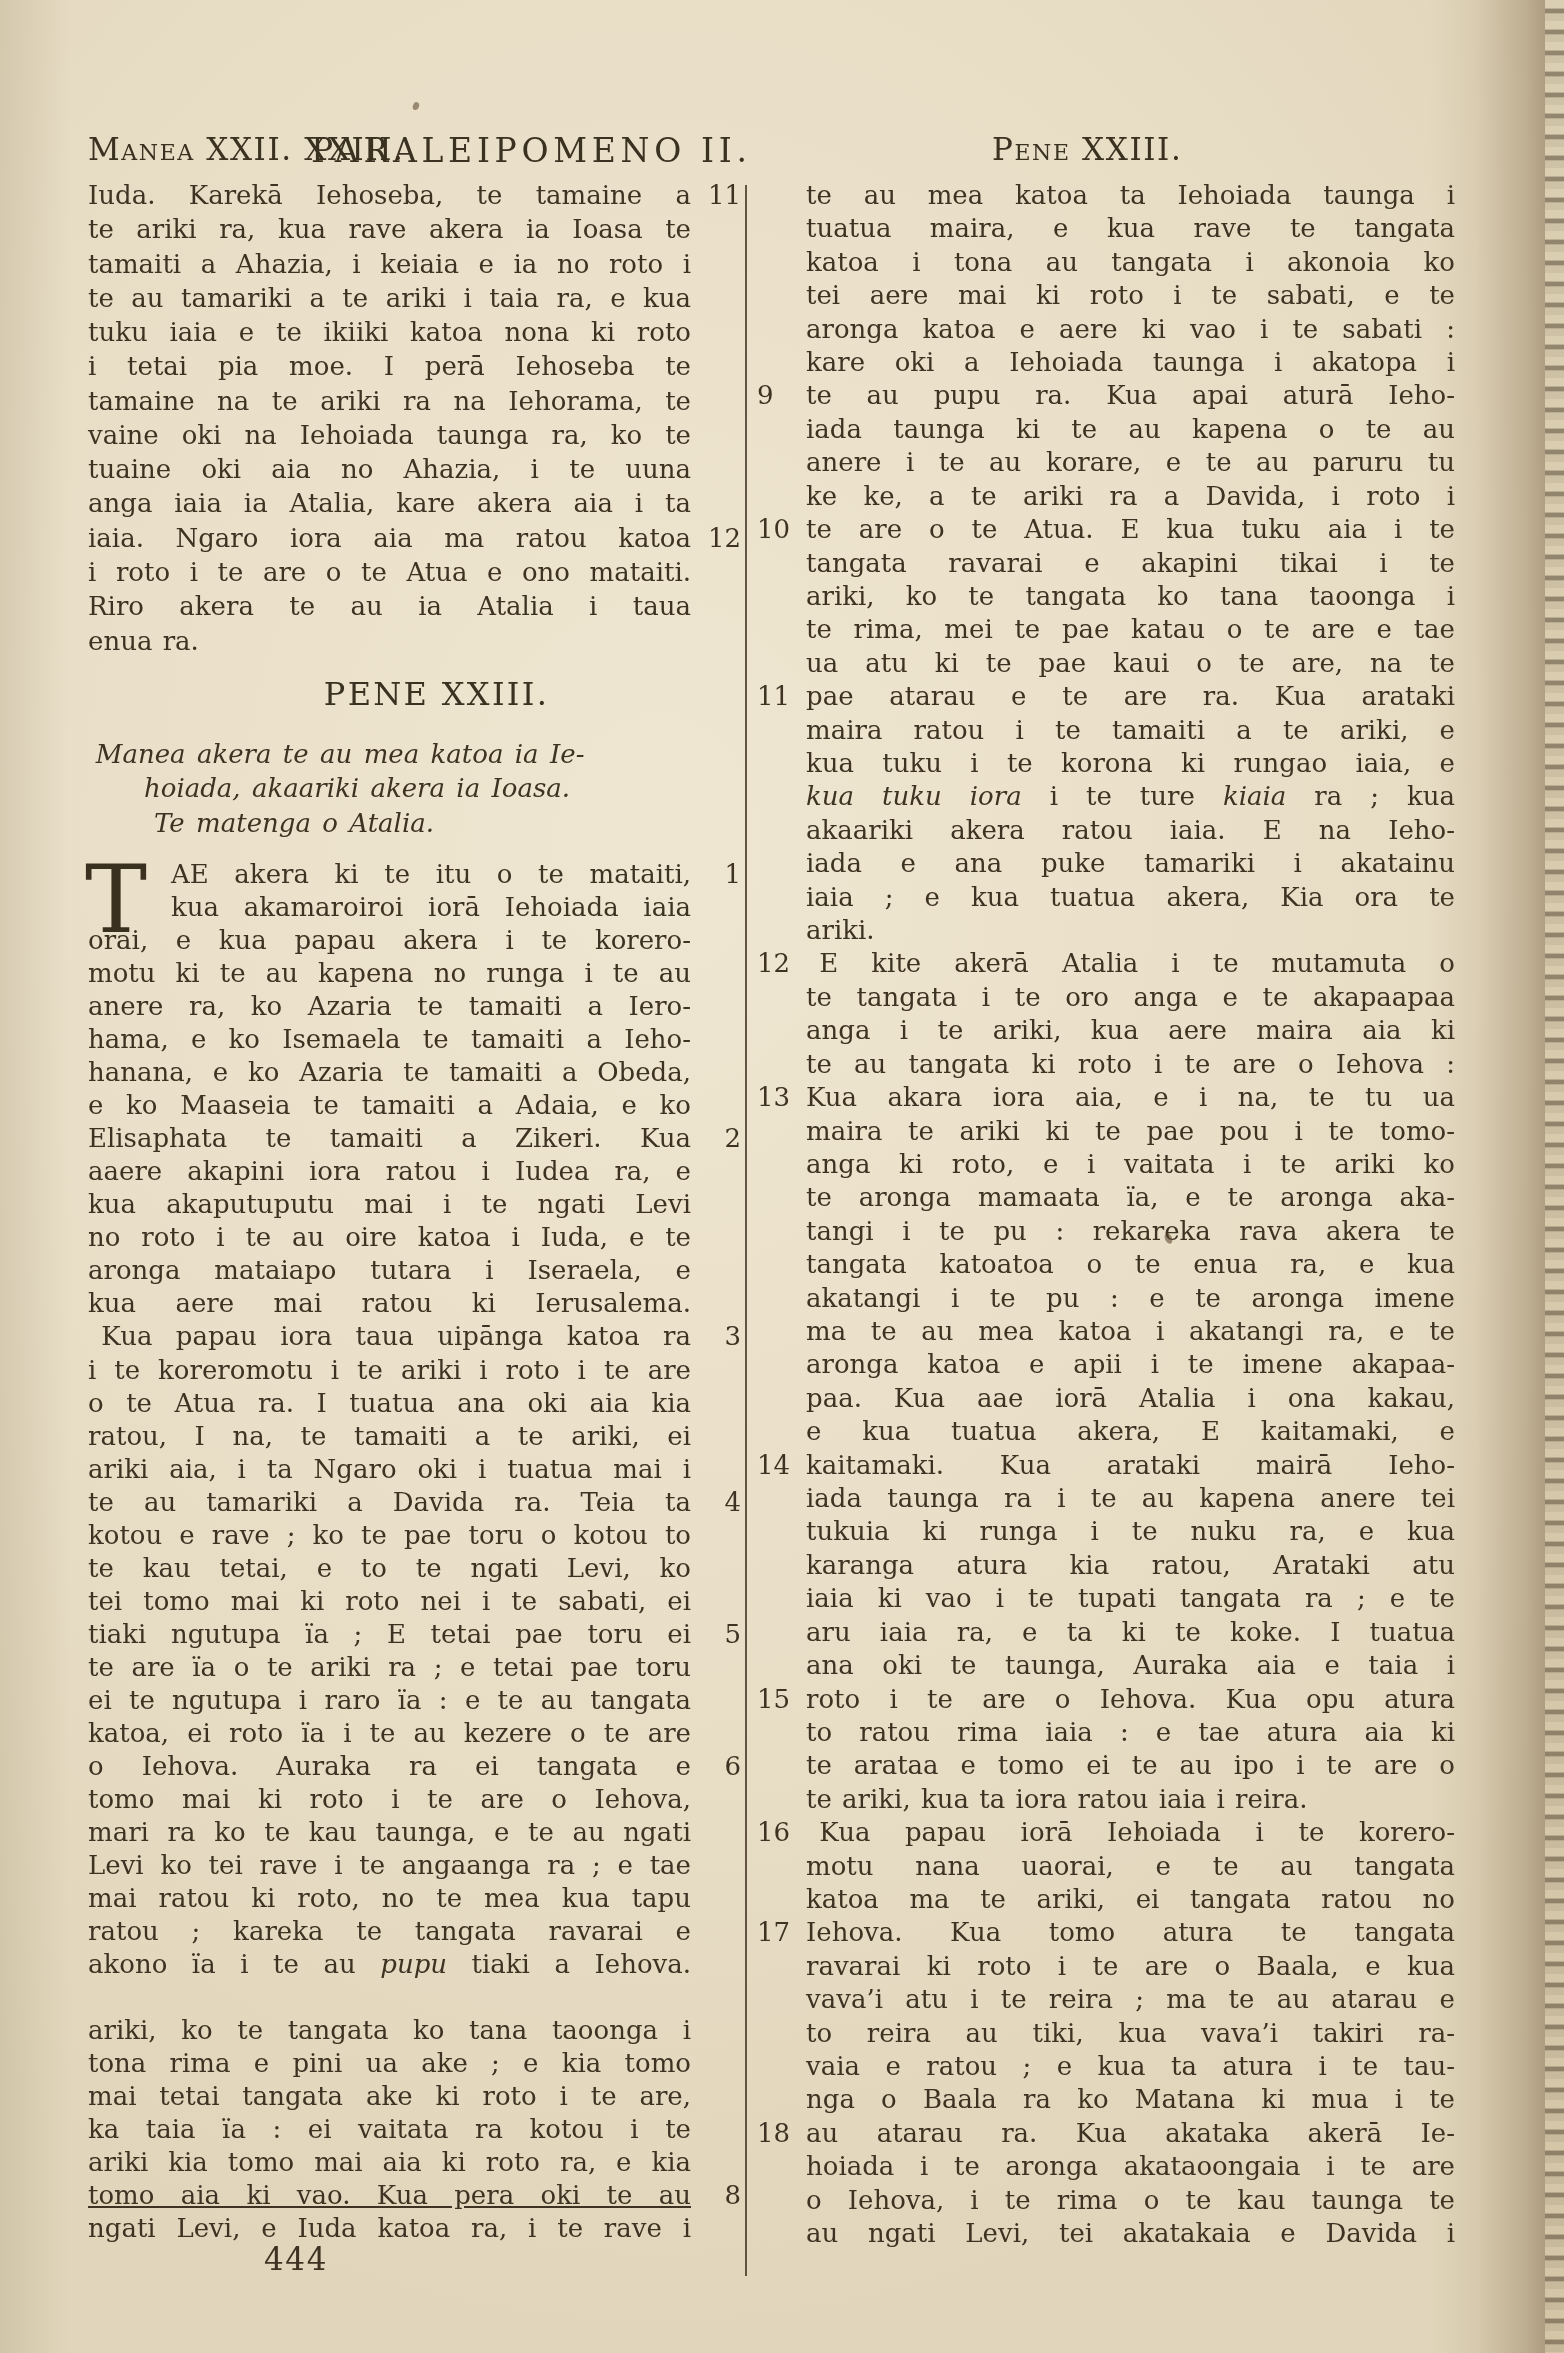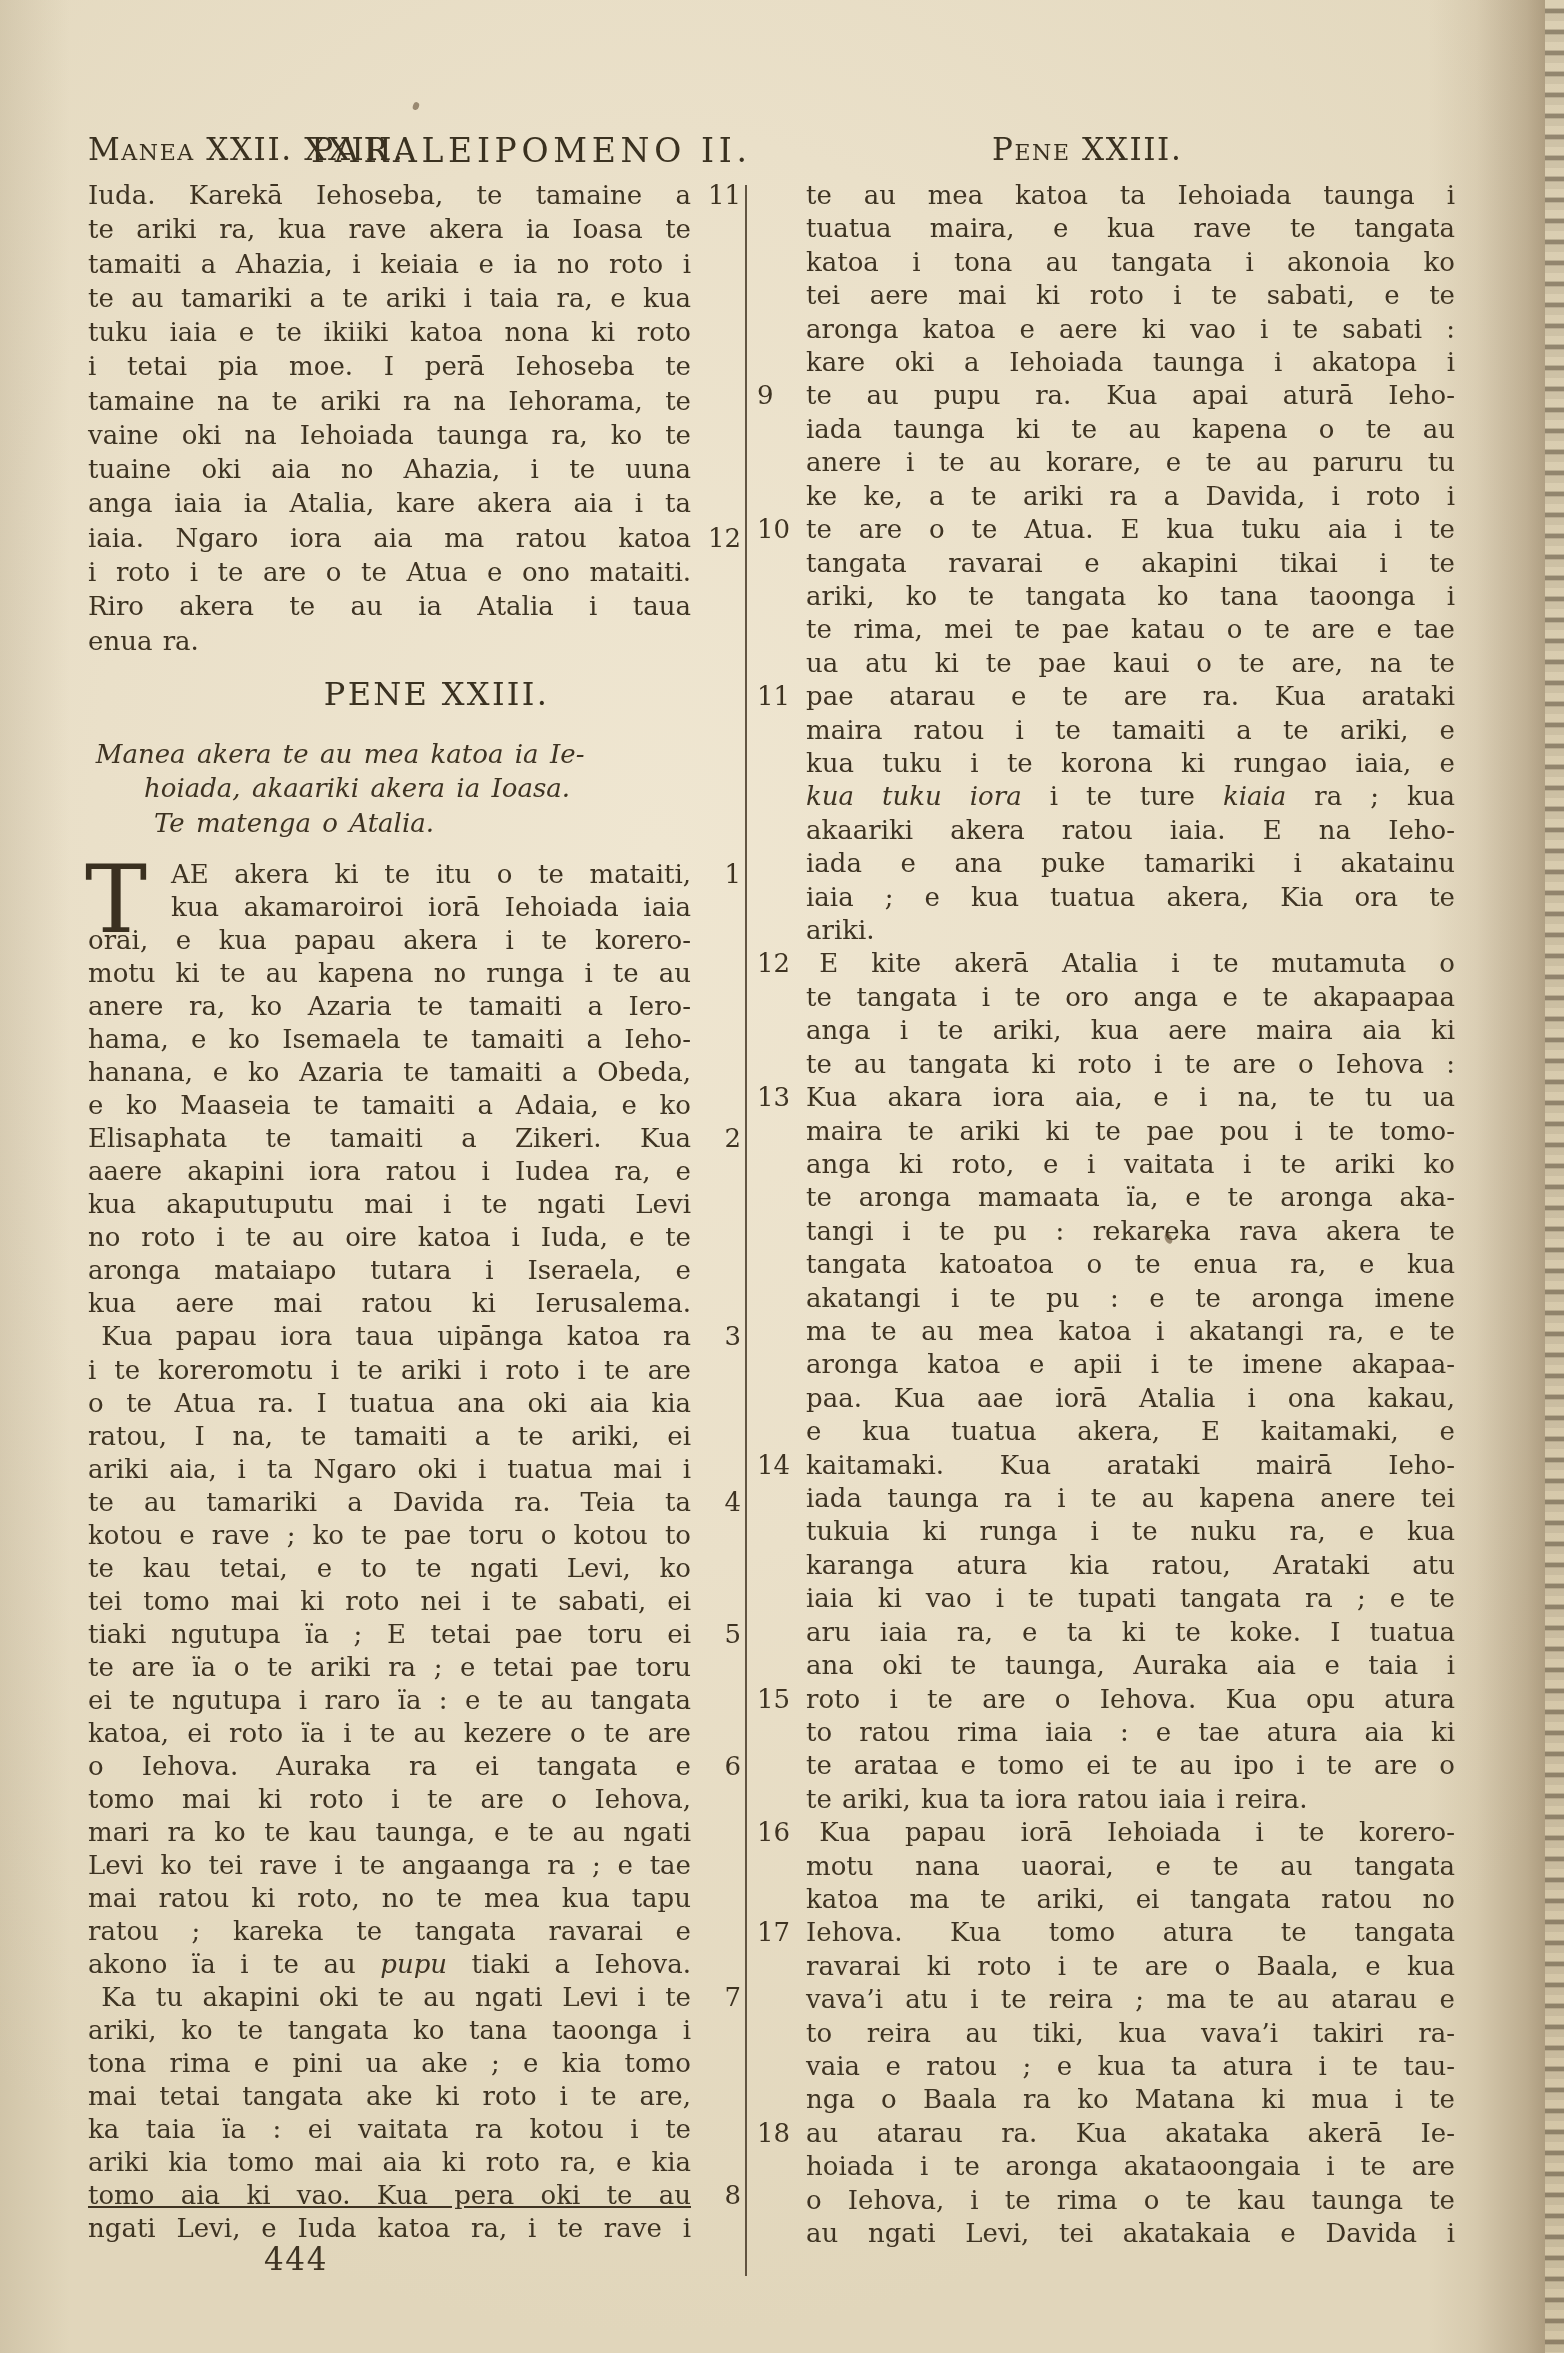--- a/index.html
+++ b/index.html
@@ -112,21 +112,20 @@
       <div class="tl" style="top: 1652px;">te are ïa o te ariki ra ; e tetai pae toru</div>
       <div class="tl" style="top: 1685px;">ei te ngutupa i raro ïa : e te au tangata</div>
       <div class="tl" style="top: 1718px;">katoa, ei roto ïa i te au kezere o te are</div>
       <div class="tl" style="top: 1751px;">o Iehova. Auraka ra ei tangata e<span class="vno vno-r">6</span></div>
       <div class="tl" style="top: 1784px;">tomo mai ki roto i te are o Iehova,</div>
       <div class="tl" style="top: 1817px;">mari ra ko te kau taunga, e te au ngati</div>
       <div class="tl" style="top: 1850px;">Levi ko tei rave i te angaanga ra ; e tae</div>
       <div class="tl" style="top: 1883px;">mai ratou ki roto, no te mea kua tapu</div>
       <div class="tl" style="top: 1916px;">ratou ; kareka te tangata ravarai e</div>
       <div class="tl" style="top: 1949px;">akono ïa i te au <em>pupu</em> tiaki a Iehova.</div>
-      <div class="tl pind" style="top: 1982px;">Ka tu akapini oki te au ngati Levi i te<span class="vno vno-r">7</span></div>
       <div class="tl" style="top: 2015px;">ariki, ko te tangata ko tana taoonga i</div>
       <div class="tl" style="top: 2048px;">tona rima e pini ua ake ; e kia tomo</div>
       <div class="tl" style="top: 2081px;">mai tetai tangata ake ki roto i te are,</div>
       <div class="tl" style="top: 2114px;">ka taia ïa : ei vaitata ra kotou i te</div>
       <div class="tl" style="top: 2147px;">ariki kia tomo mai aia ki roto ra, e kia</div>
       <div class="tl" style="top: 2180px; text-decoration: underline;">tomo aia ki vao. Kua pera oki te au<span class="vno vno-r">8</span></div>
       <div class="tl" style="top: 2213px;">ngati Levi, e Iuda katoa ra, i te rave i</div>
     </div>
 
   <div class="col" id="col-right">

